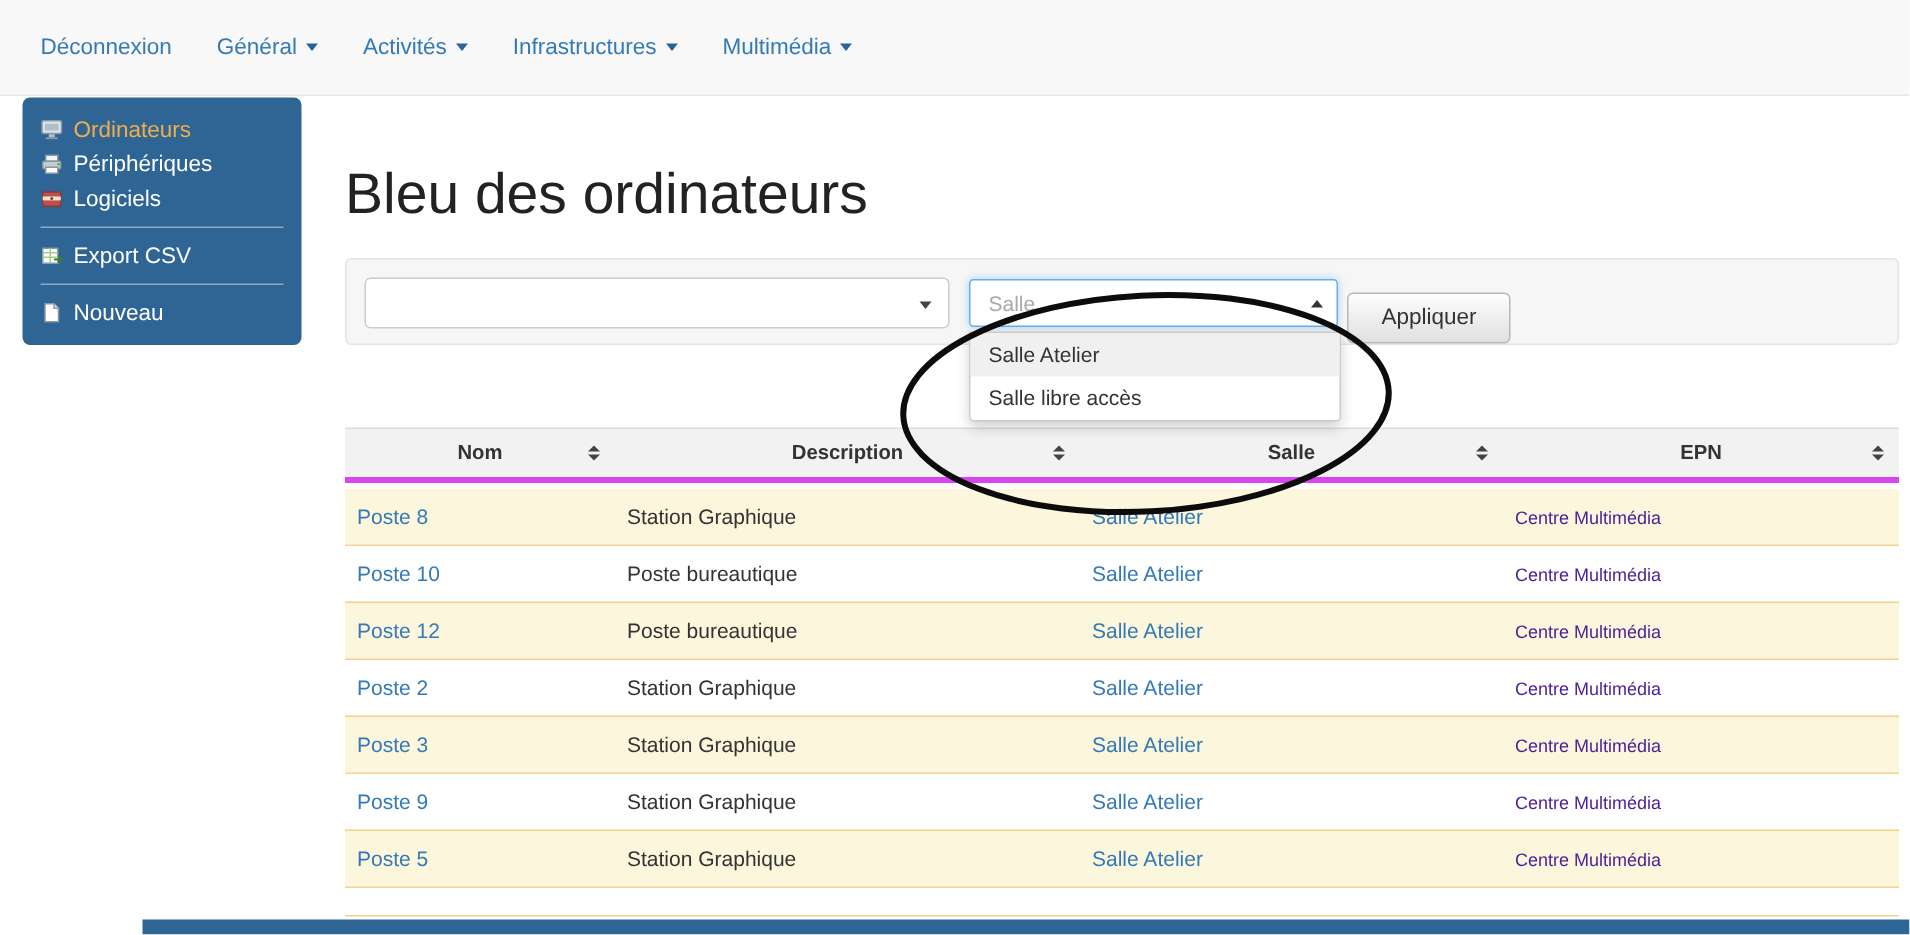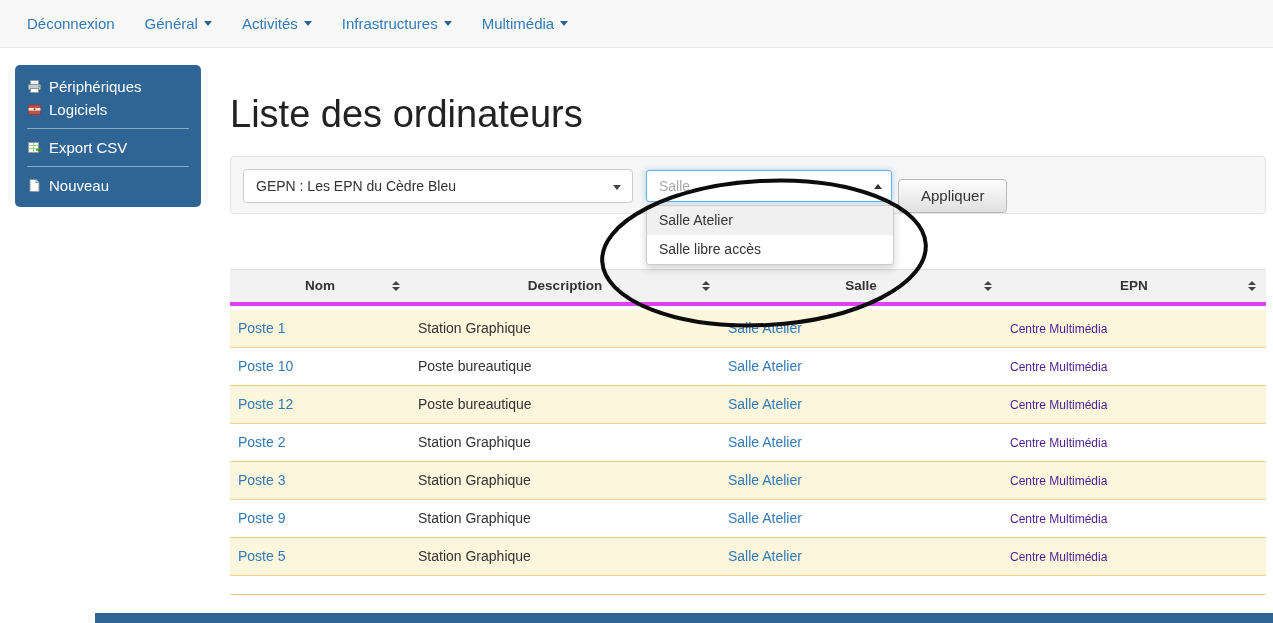--- a/index.html
+++ b/index.html
@@ -4,21 +4,21 @@
 <style>
   * { box-sizing: border-box; }
   html, body { margin: 0; padding: 0; }
   body {
     width: 1273px; height: 623px; overflow: hidden; position: relative;
     font-family: "Liberation Sans", sans-serif; background: #fff; color: #333;
   }
 
   
   .navbar {
-    height: 48px; background: #f8f8f8; border-bottom: 1px solid #e7e7e7;
+    height: 64px; background: #f8f8f8; border-bottom: 1px solid #e7e7e7;
     display: flex; align-items: stretch; padding-left: 12px;
   }
   .nav-item {
     display: flex; align-items: center; padding: 0 15px;
     color: #337ab7; font-size: 15px; cursor: pointer; white-space: nowrap;
   }
   .caret-down {
     margin-left: 6px; width: 0; height: 0;
     border-left: 4px solid transparent; border-right: 4px solid transparent;
     border-top: 5px solid #2a6496;
@@ -142,20 +142,31 @@
     <span>Infrastructures</span>
     <span class="caret-down"></span>
   </div>
   <div class="nav-item">
     <span>Multimédia</span>
     <span class="caret-down"></span>
   </div>
 </div>
 
 <div class="sidebar">
+  <div class="side-item active">
+    <span class="icon16">
+      <svg width="15" height="15" viewBox="0 0 15 15">
+          <rect x="1" y="1.5" width="13" height="8.5" rx="1" fill="#dbe3e8" stroke="#8b98a1"></rect>
+          <rect x="3" y="3.5" width="9" height="4.5" fill="#aebfc9"></rect>
+          <rect x="5.5" y="10.5" width="4" height="2" fill="#b6c2ca"></rect>
+          <rect x="3.5" y="12.5" width="8" height="1.3" fill="#8b98a1"></rect>
+        </svg>
+    </span>
+    <span>Ordinateurs</span>
+  </div>
   <div class="side-item">
     <span class="icon16">
       <svg width="15" height="15" viewBox="0 0 15 15">
           <rect x="3.5" y="1.5" width="8" height="4" fill="#f2f4f6" stroke="#8b98a1"></rect>
           <rect x="1.5" y="5.5" width="12" height="5" rx="1" fill="#c3ccd3" stroke="#8b98a1"></rect>
           <rect x="3.5" y="9.5" width="8" height="4" fill="#fff" stroke="#8b98a1"></rect>
           <circle cx="12" cy="7.5" r="0.9" fill="#6fa84e"></circle>
         </svg>
     </span>
     <span>Périphériques</span>
@@ -189,25 +200,24 @@
       <svg width="15" height="15" viewBox="0 0 15 15">
           <path d="M3 1.5 h6 l3 3 v9 h-9 z" fill="#fff" stroke="#8b98a1"></path>
           <path d="M9 1.5 v3 h3" fill="#dfe6ea" stroke="#8b98a1"></path>
         </svg>
     </span>
     <span>Nouveau</span>
   </div>
 </div>
 
 <div class="main">
-  <h1 class="page-title">Liste des ordinateurs</h1>
+  <h1 class="page-title">Bleu des ordinateurs</h1>
 
   <div class="filter-well">
     <div class="epn-select">
-      <span>GEPN : Les EPN du Cèdre Bleu</span>
       <span class="sel-caret"></span>
     </div>
 
     <div class="salle-box">
       <input class="salle-input" value="" placeholder="Salle..." style="">
       <span class="caret-up"></span>
     </div>
 
     <div class="salle-menu">
       <div class="salle-option highlighted">Salle Atelier</div>
@@ -243,21 +253,21 @@
           <span class="sort"></span>
         </th>
         <th>
           <span>EPN</span>
           <span class="sort"></span>
         </th>
       </tr>
     </thead>
     <tbody>
       <tr>
-        <td><a class="cell-link">Poste 1</a></td>
+        <td><a class="cell-link">Poste 8</a></td>
         <td><span>Station Graphique</span></td>
         <td><a class="cell-link">Salle Atelier</a></td>
         <td><a class="epn-link">Centre Multimédia</a></td>
       </tr>
       <tr>
         <td><a class="cell-link">Poste 10</a></td>
         <td><span>Poste bureautique</span></td>
         <td><a class="cell-link">Salle Atelier</a></td>
         <td><a class="epn-link">Centre Multimédia</a></td>
       </tr>

